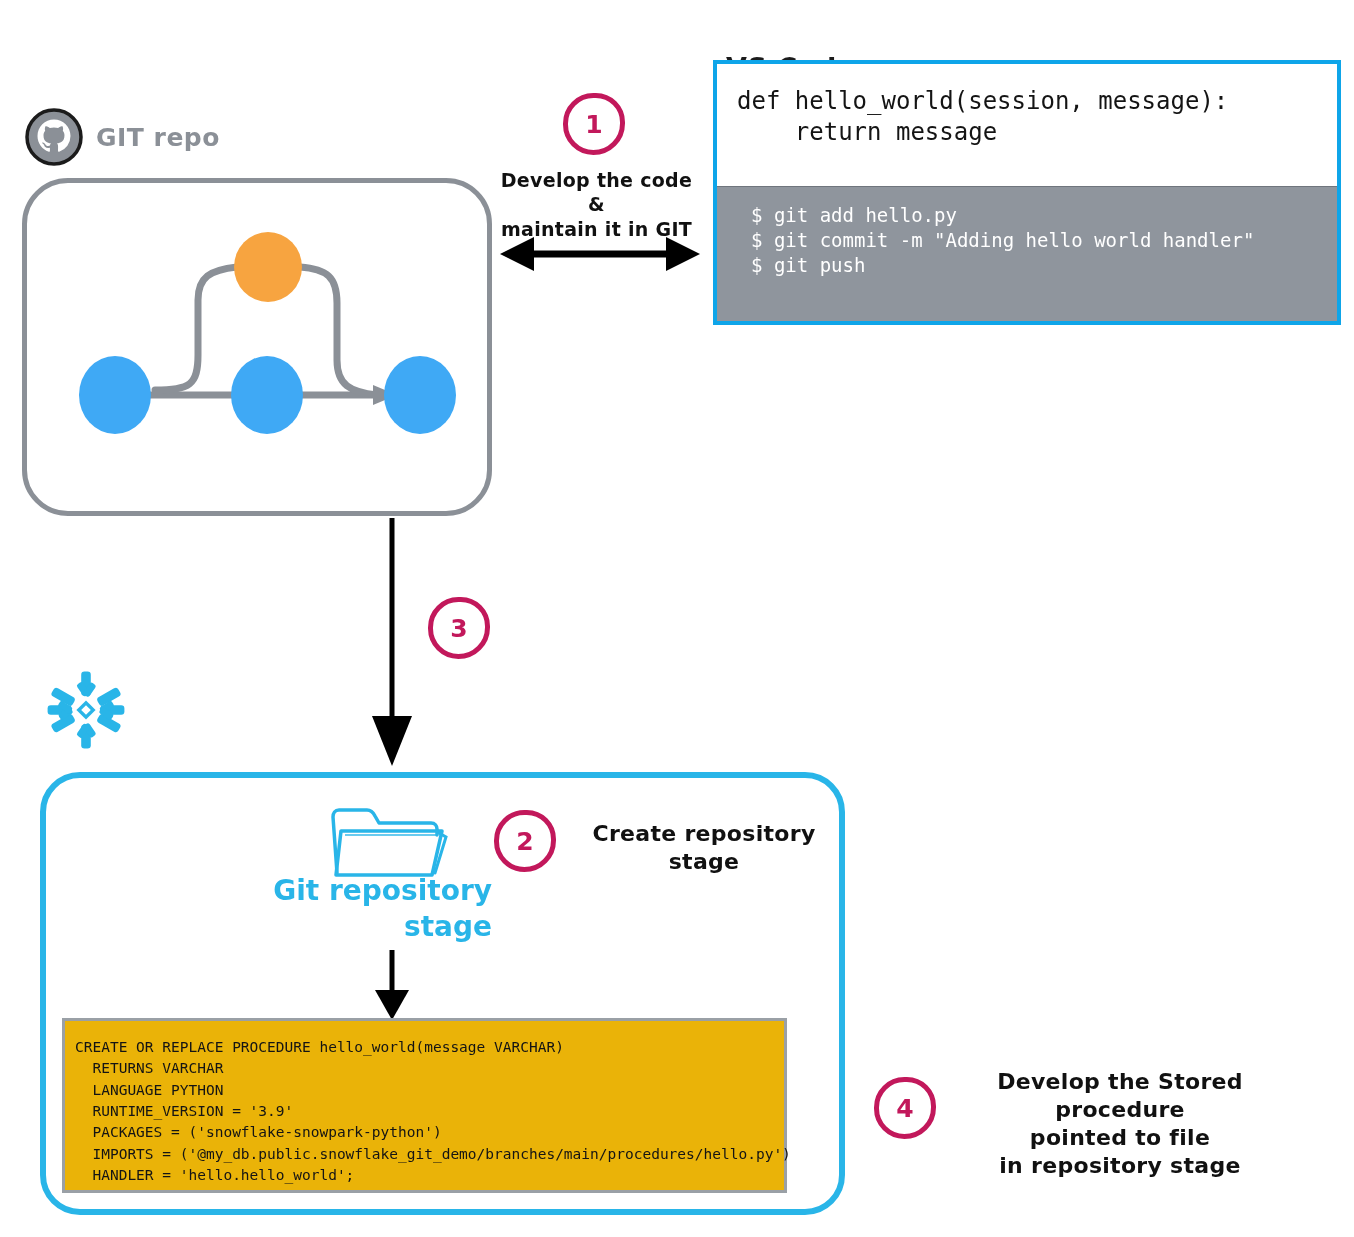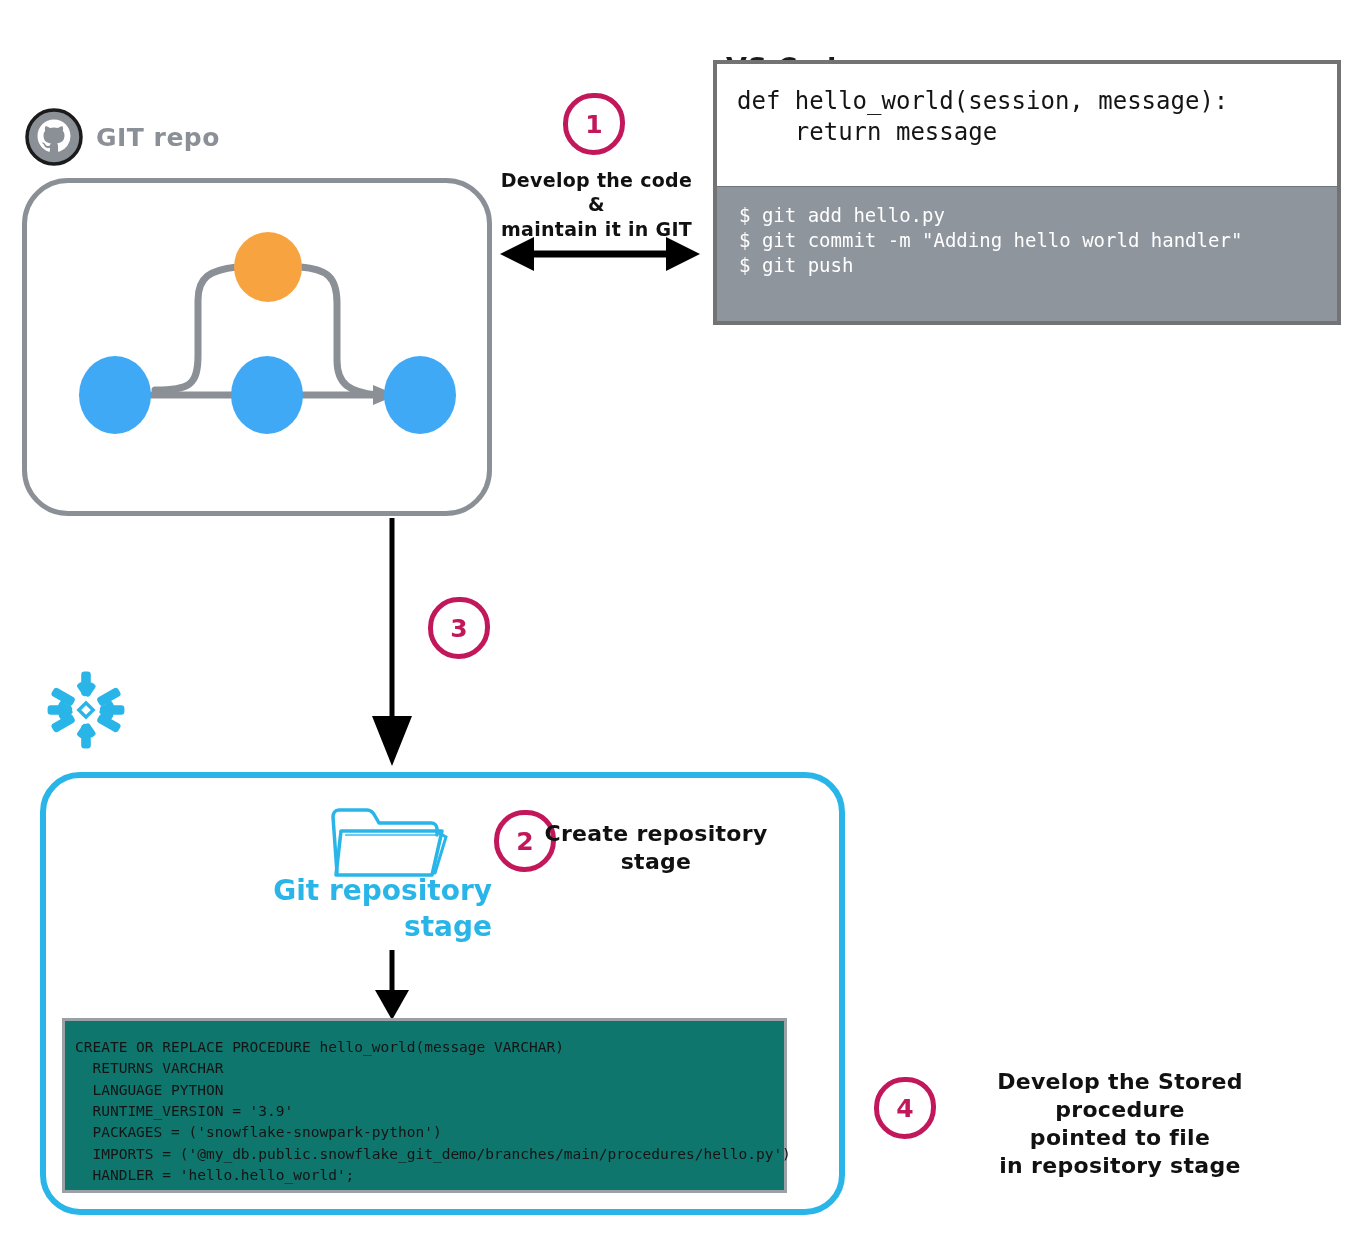--- a/index.html
+++ b/index.html
@@ -35,42 +35,42 @@
     font-size: 27px;
     color: #1b1b1b;
     font-weight: 600;
     letter-spacing: .6px;
     font-family: "DejaVu Sans", sans-serif;
     margin-top: 34px;
   }
   #vscode-window {
     left: 713px; top: 60px;
     width: 628px; height: 265px;
-    border: 4px solid #737373;
+    border: 4px solid #0ea5e9;
     box-sizing: border-box;
     background: #ffffff;
   }
   #vscode-editor {
     padding: 22px 0 0 20px;
     height: 122px;
     box-sizing: border-box;
   }
   #vscode-editor pre {
     margin: 0;
     font-family: "DejaVu Sans Mono", monospace;
     font-size: 24px;
     line-height: 1.28;
     color: #141414;
     white-space: pre;
   }
   #vscode-terminal {
     background: #8f959d;
     height: 135px;
     box-sizing: border-box;
-    padding: 16px 0 0 22px;
+    padding: 16px 0 0 34px;
     border-top: 1px solid #6f757d;
   }
   #vscode-terminal pre {
     margin: 0;
     font-family: "DejaVu Sans Mono", monospace;
     font-size: 19px;
     line-height: 1.32;
     color: #ffffff;
     white-space: pre;
   }
@@ -116,21 +116,21 @@
     font-size: 19px;
     text-align: center;
   }
   #step3-text {
     left: 515px; top: 602px;
     width: 392px;
     font-size: 23px;
     text-align: center;
   }
   #step2-text {
-    left: 542px; top: 820px;
+    left: 590px; top: 820px;
     width: 228px;
     font-size: 22px;
     text-align: center;
   }
   #step4-text {
     left: 940px; top: 1068px;
     width: 360px;
     font-size: 22px;
     text-align: center;
   }
@@ -156,21 +156,21 @@
     line-height: 1.3;
     font-family: "DejaVu Sans", sans-serif;
   }
 
   
   #sql-box {
     left: 62px; top: 1018px;
     width: 725px; height: 175px;
     border: 3px solid #9aa0a6;
     box-sizing: border-box;
-    background: #0f766e;
+    background: #eab308;
     padding: 16px 0 0 10px;
   }
   #sql-box pre {
     margin: 0;
     font-family: "DejaVu Sans Mono", monospace;
     font-size: 14.5px;
     line-height: 1.47;
     color: #141414;
     white-space: pre;
   }

